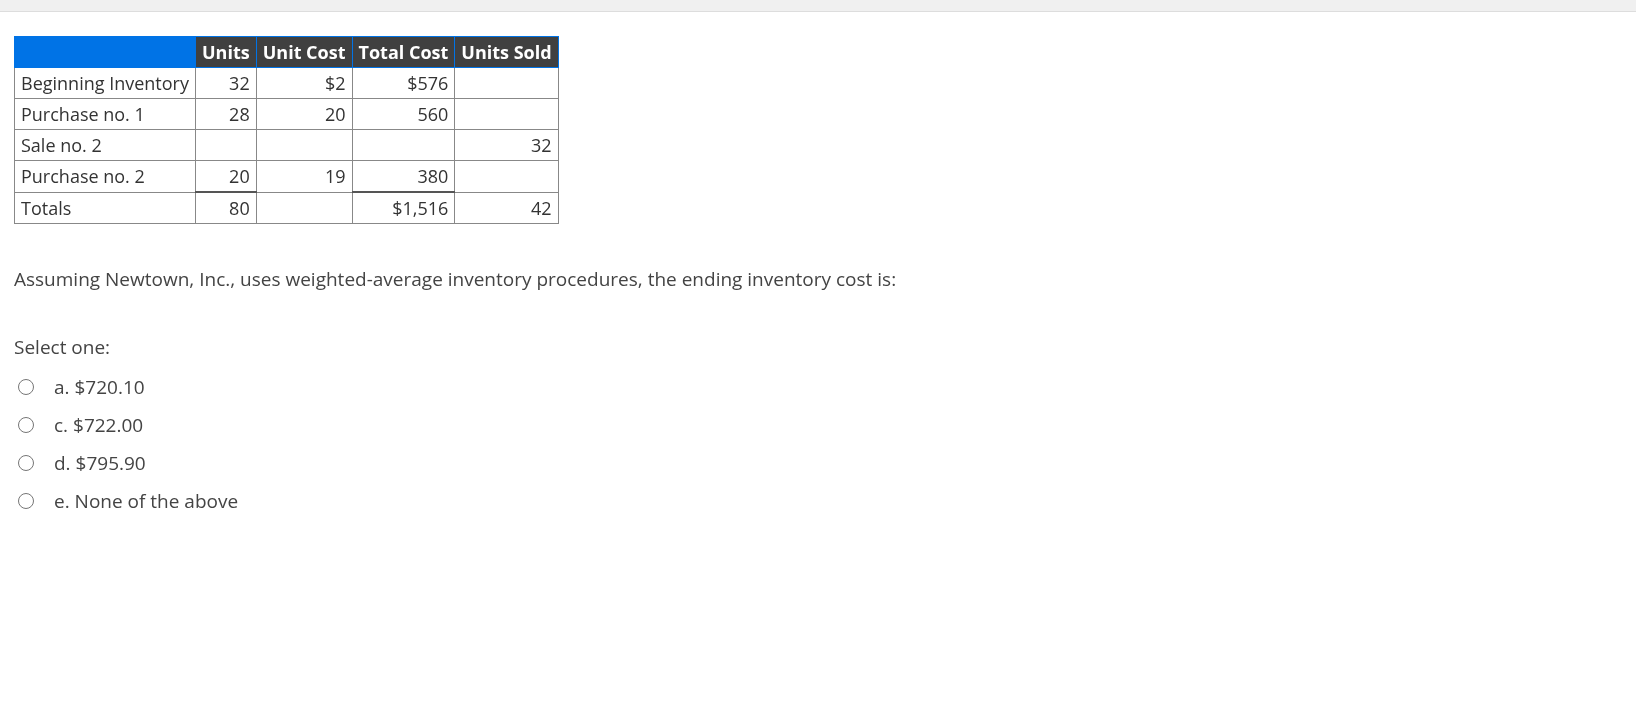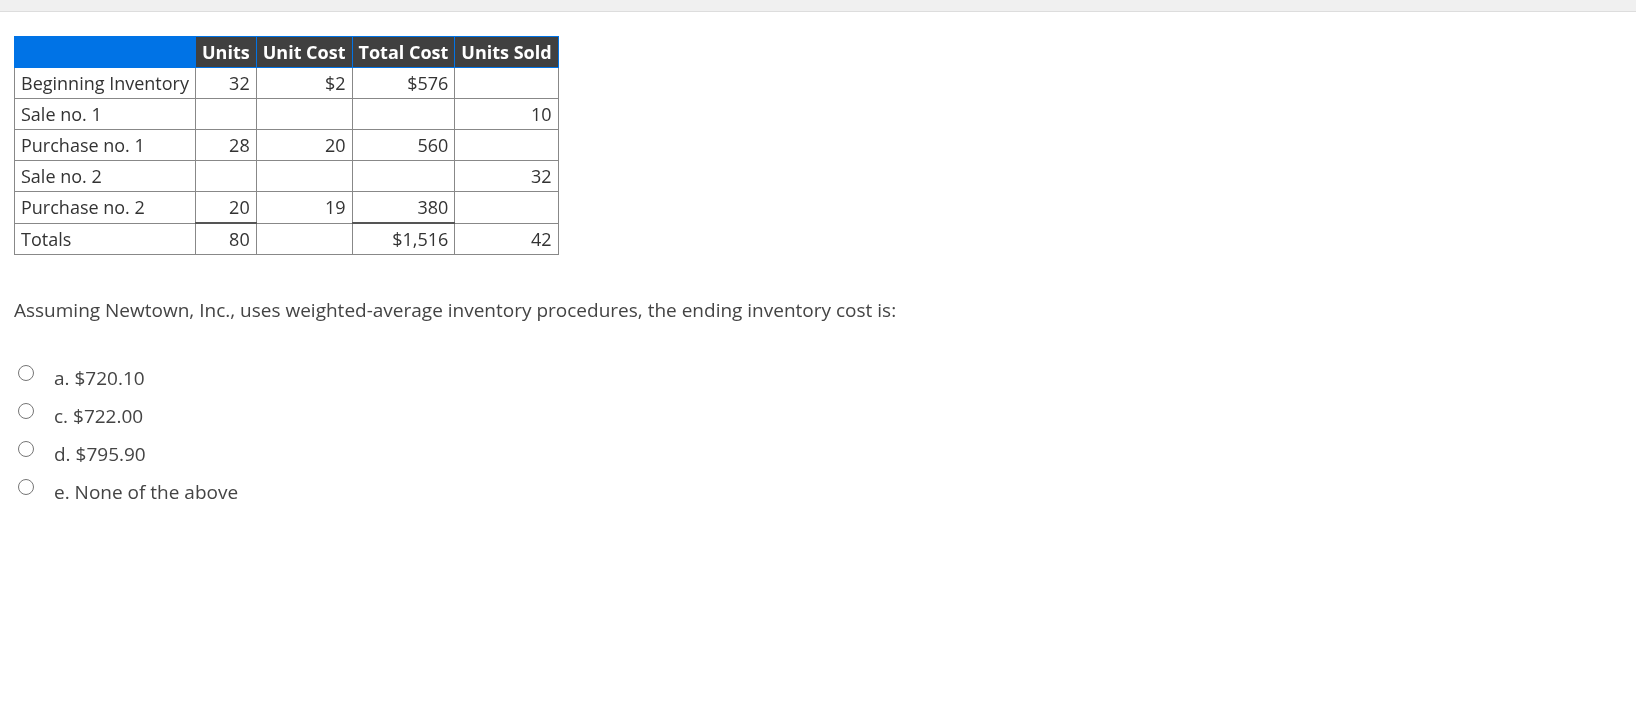--- a/index.html
+++ b/index.html
@@ -76,21 +76,21 @@
       margin-bottom: 14px;
       font-size: 19px;
     }
     .options {
       display: flex;
       flex-direction: column;
       gap: 12px;
     }
     .option-row {
       display: flex;
-      align-items: flex-start;
+      align-items: center;
       gap: 20px;
     }
     .option-row input[type="radio"] {
       width: 16px;
       height: 16px;
       margin-left: 4px;
     }
     .option-row label {
       color: #444;
       font-size: 19px;
@@ -116,27 +116,20 @@
     </thead>
     <tbody>
       <tr>
         <td class="label">Beginning Inventory</td>
         <td class="num col-units">32</td>
         <td class="num col-unitcost">$2</td>
         <td class="num col-totalcost">$576</td>
         <td class="num col-unitssold"></td>
       </tr>
       <tr>
-        <td class="label">Sale no. 1</td>
-        <td class="num col-units"></td>
-        <td class="num col-unitcost"></td>
-        <td class="num col-totalcost"></td>
-        <td class="num col-unitssold">10</td>
-      </tr>
-      <tr>
         <td class="label">Purchase no. 1</td>
         <td class="num col-units">28</td>
         <td class="num col-unitcost">20</td>
         <td class="num col-totalcost">560</td>
         <td class="num col-unitssold"></td>
       </tr>
       <tr>
         <td class="label">Sale no. 2</td>
         <td class="num col-units"></td>
         <td class="num col-unitcost"></td>
@@ -155,20 +148,21 @@
         <td class="num col-units totals-units">80</td>
         <td class="num col-unitcost"></td>
         <td class="num col-totalcost totals-totalcost">$1,516</td>
         <td class="num col-unitssold">42</td>
       </tr>
     </tbody>
   </table>
 
   <p class="question-text">Assuming Newtown, Inc., uses weighted-average inventory procedures, the ending inventory cost is:</p>
 
+  <p class="select-label">Select one:</p>
 
   <div class="options">
     <div class="option-row">
       <input type="radio" name="answer" id="opt-a" style="">
       <label for="opt-a">a. $720.10</label>
     </div>
     <div class="option-row">
       <input type="radio" name="answer" id="opt-c" style="">
       <label for="opt-c">c. $722.00</label>
     </div>

